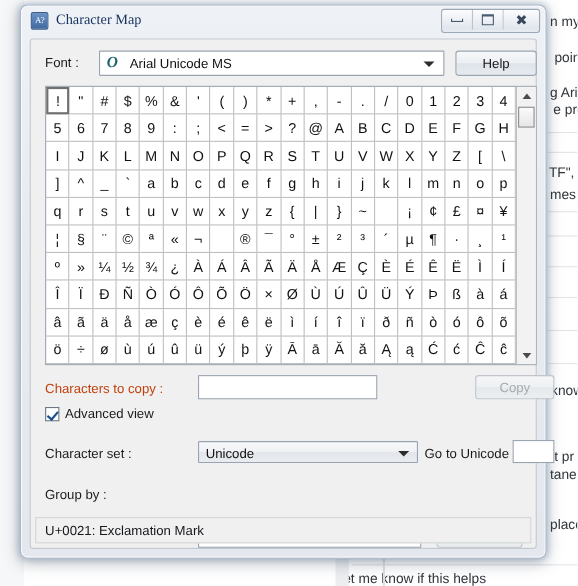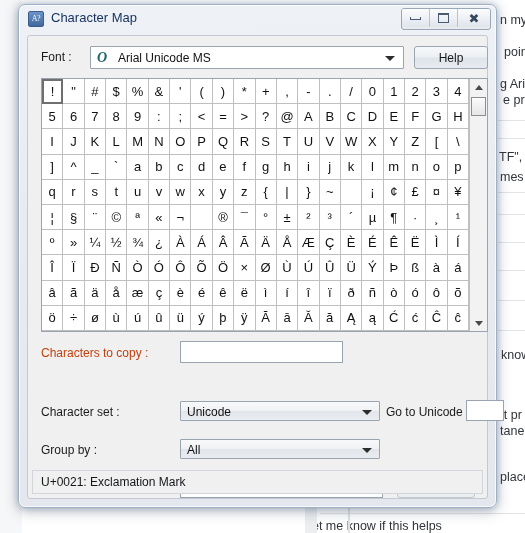--- a/index.html
+++ b/index.html
@@ -88,21 +88,21 @@
     text-align: center;
     font-family: "Liberation Serif", serif;
     letter-spacing: -.5px;
   }
   #title-text {
     position: absolute;
     left: 32px;
     top: 5px;
     font-size: 13px;
     color: #14305c;
-    font-family: Liberation Sans, sans-serif;
+    font-family: Liberation Serif, serif;
   }
   #win-buttons {
     position: absolute;
     right: 5px;
     top: 3px;
     display: flex;
     height: 20px;
     border: 1px solid #9aa7b6;
     border-radius: 3px;
     overflow: hidden;
@@ -770,35 +770,36 @@
           </div>
           <div id="sb-thumb"></div>
           <div class="sb-arrow down">
             <div class="tri-down"></div>
           </div>
         </div>
       </div>
 
       <div id="copy-label">Characters to copy :</div>
       <input id="copy-input" type="text" value="" style="">
-
+      <div id="copy-btn">Copy</div>
+
+      <div id="adv-row">
+        <div id="adv-box"></div>
+        <div id="adv-label">Advanced view</div>
+      </div>
 
       <div id="cset-label">Character set :</div>
       <div class="combo" id="cset-combo">
         <div class="combo-val">Unicode</div>
         <div class="combo-arrow"></div>
       </div>
       <div id="goto-label">Go to Unicode :</div>
       <input id="goto-input" type="text" value="" style="">
 
       <div id="group-label">Group by :</div>
-      <div class="combo" id="group-combo">
-        <div class="combo-val">All</div>
-        <div class="combo-arrow"></div>
-      </div>
 
       <div id="search-label">Search for :</div>
       <input id="search-input" type="text" value="" style="">
       <div id="search-btn">Search</div>
 
       <div id="statusbar">
         <div id="status-text">U+0021: Exclamation Mark</div>
       </div>
 
     </div>

